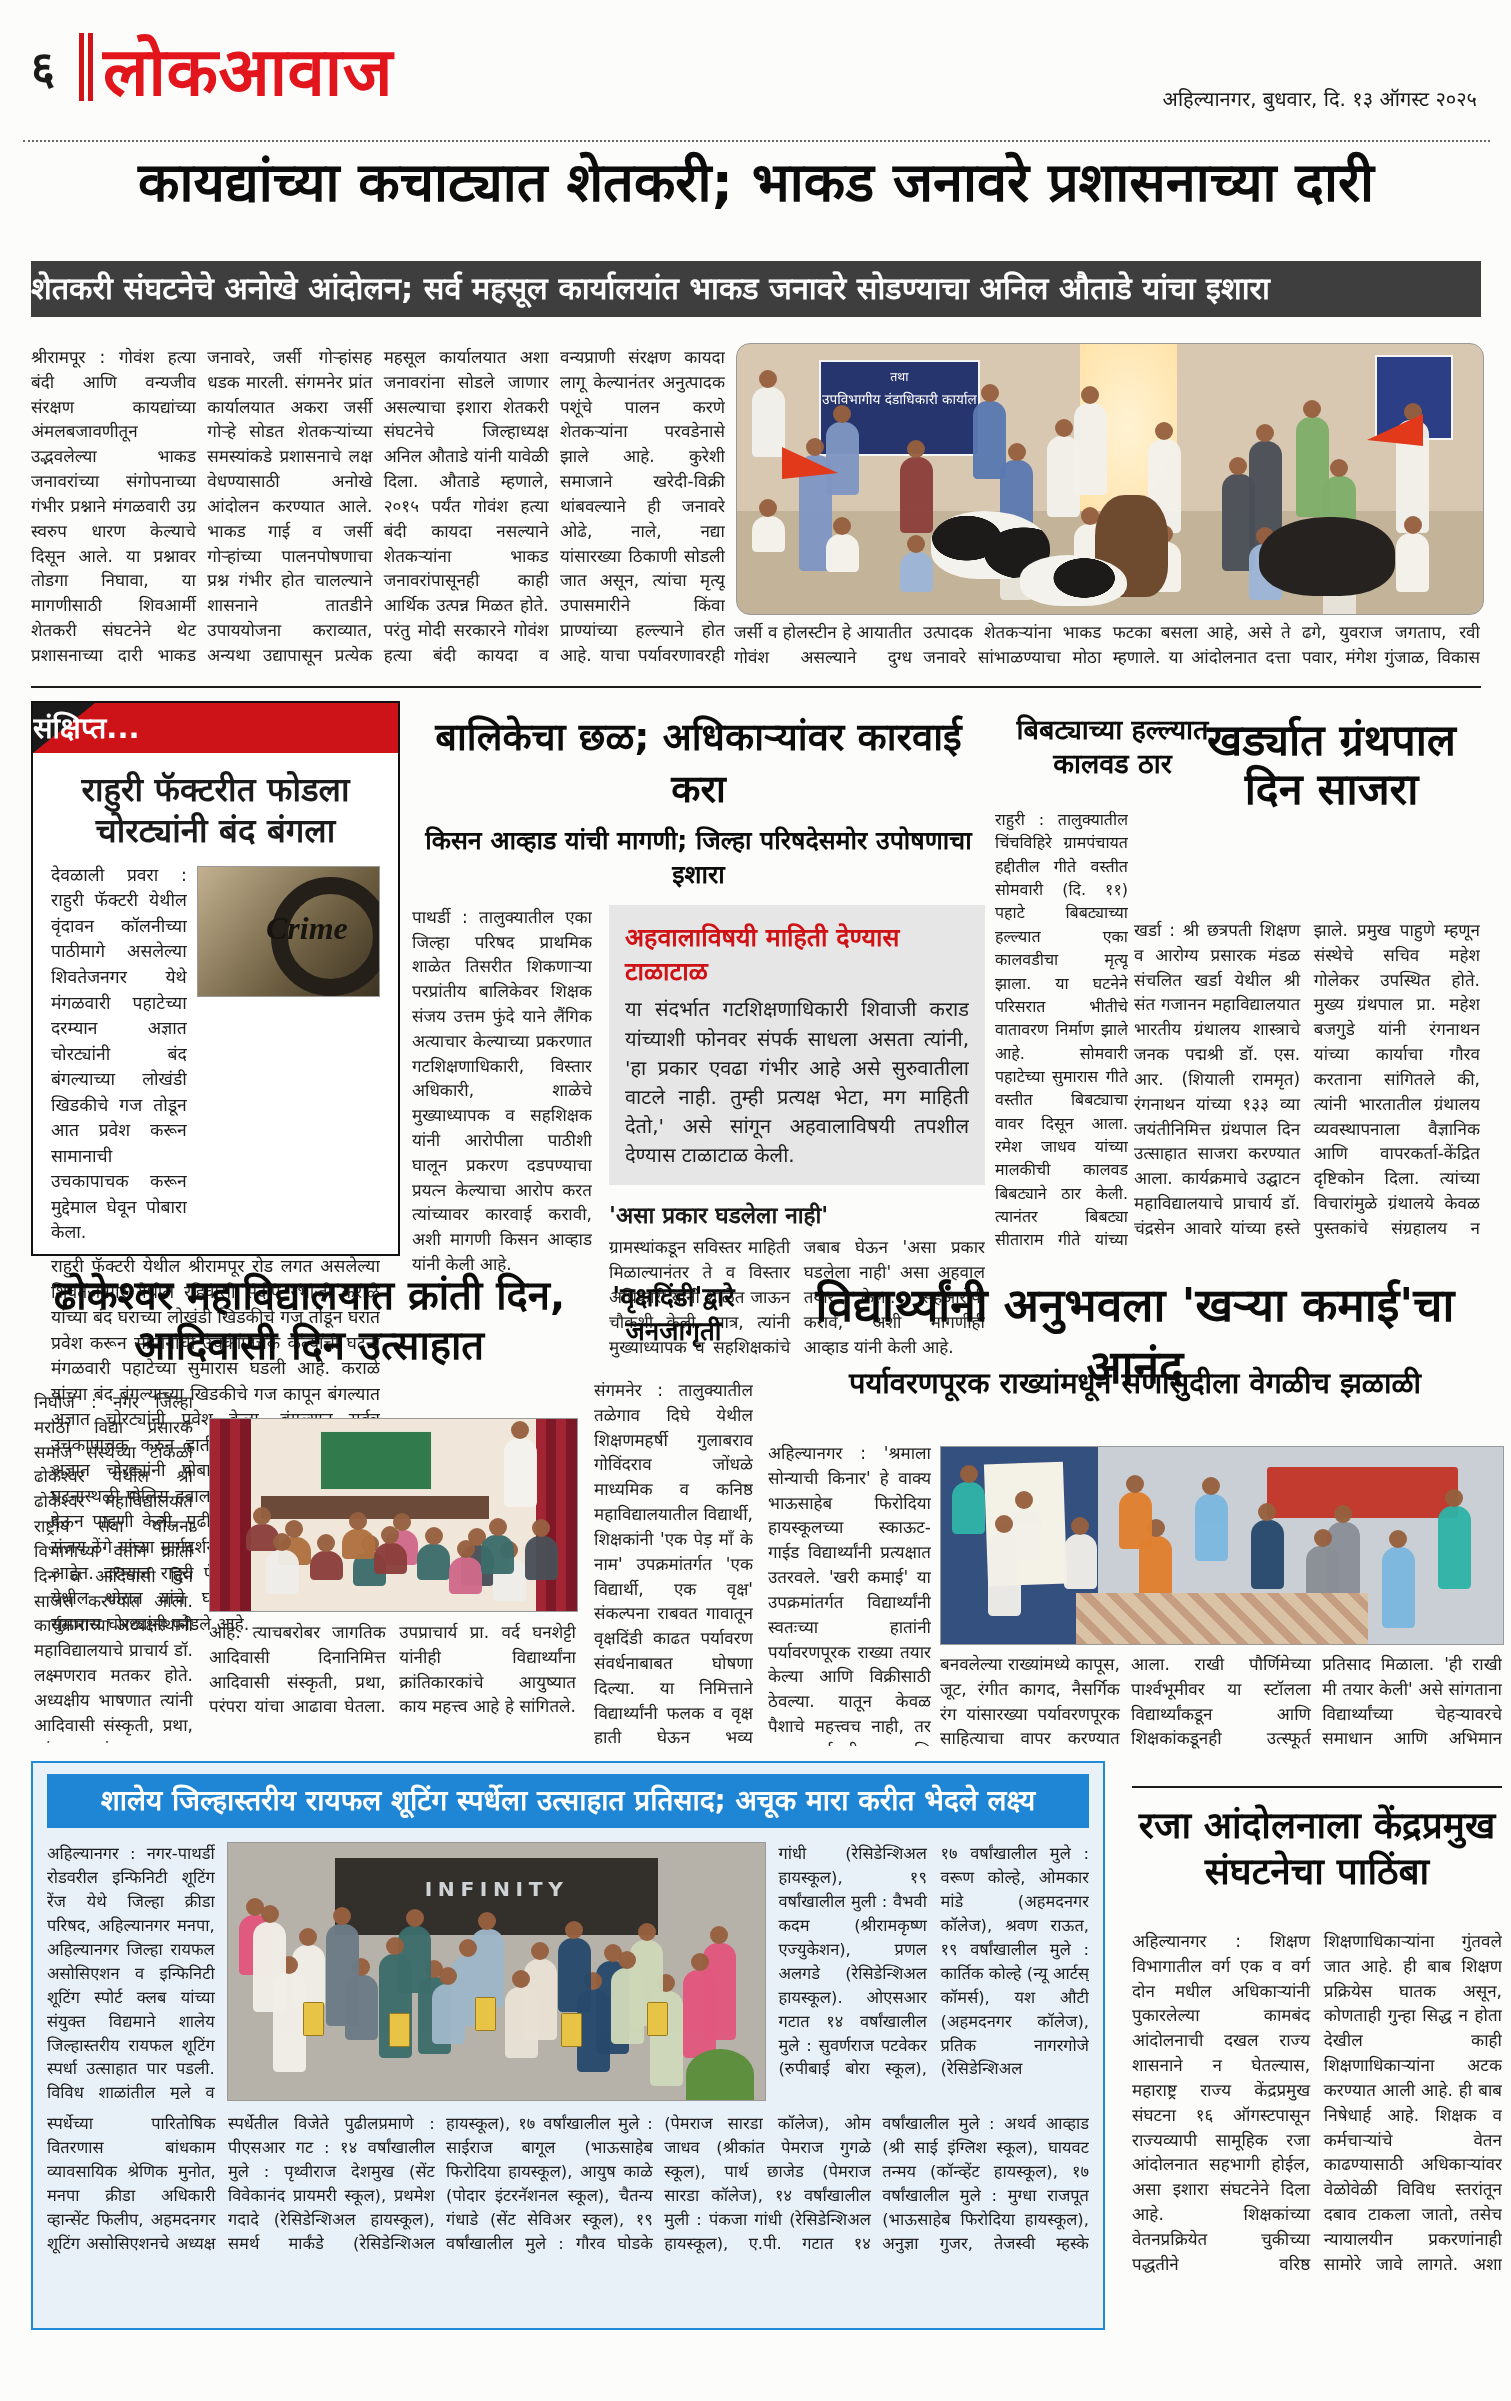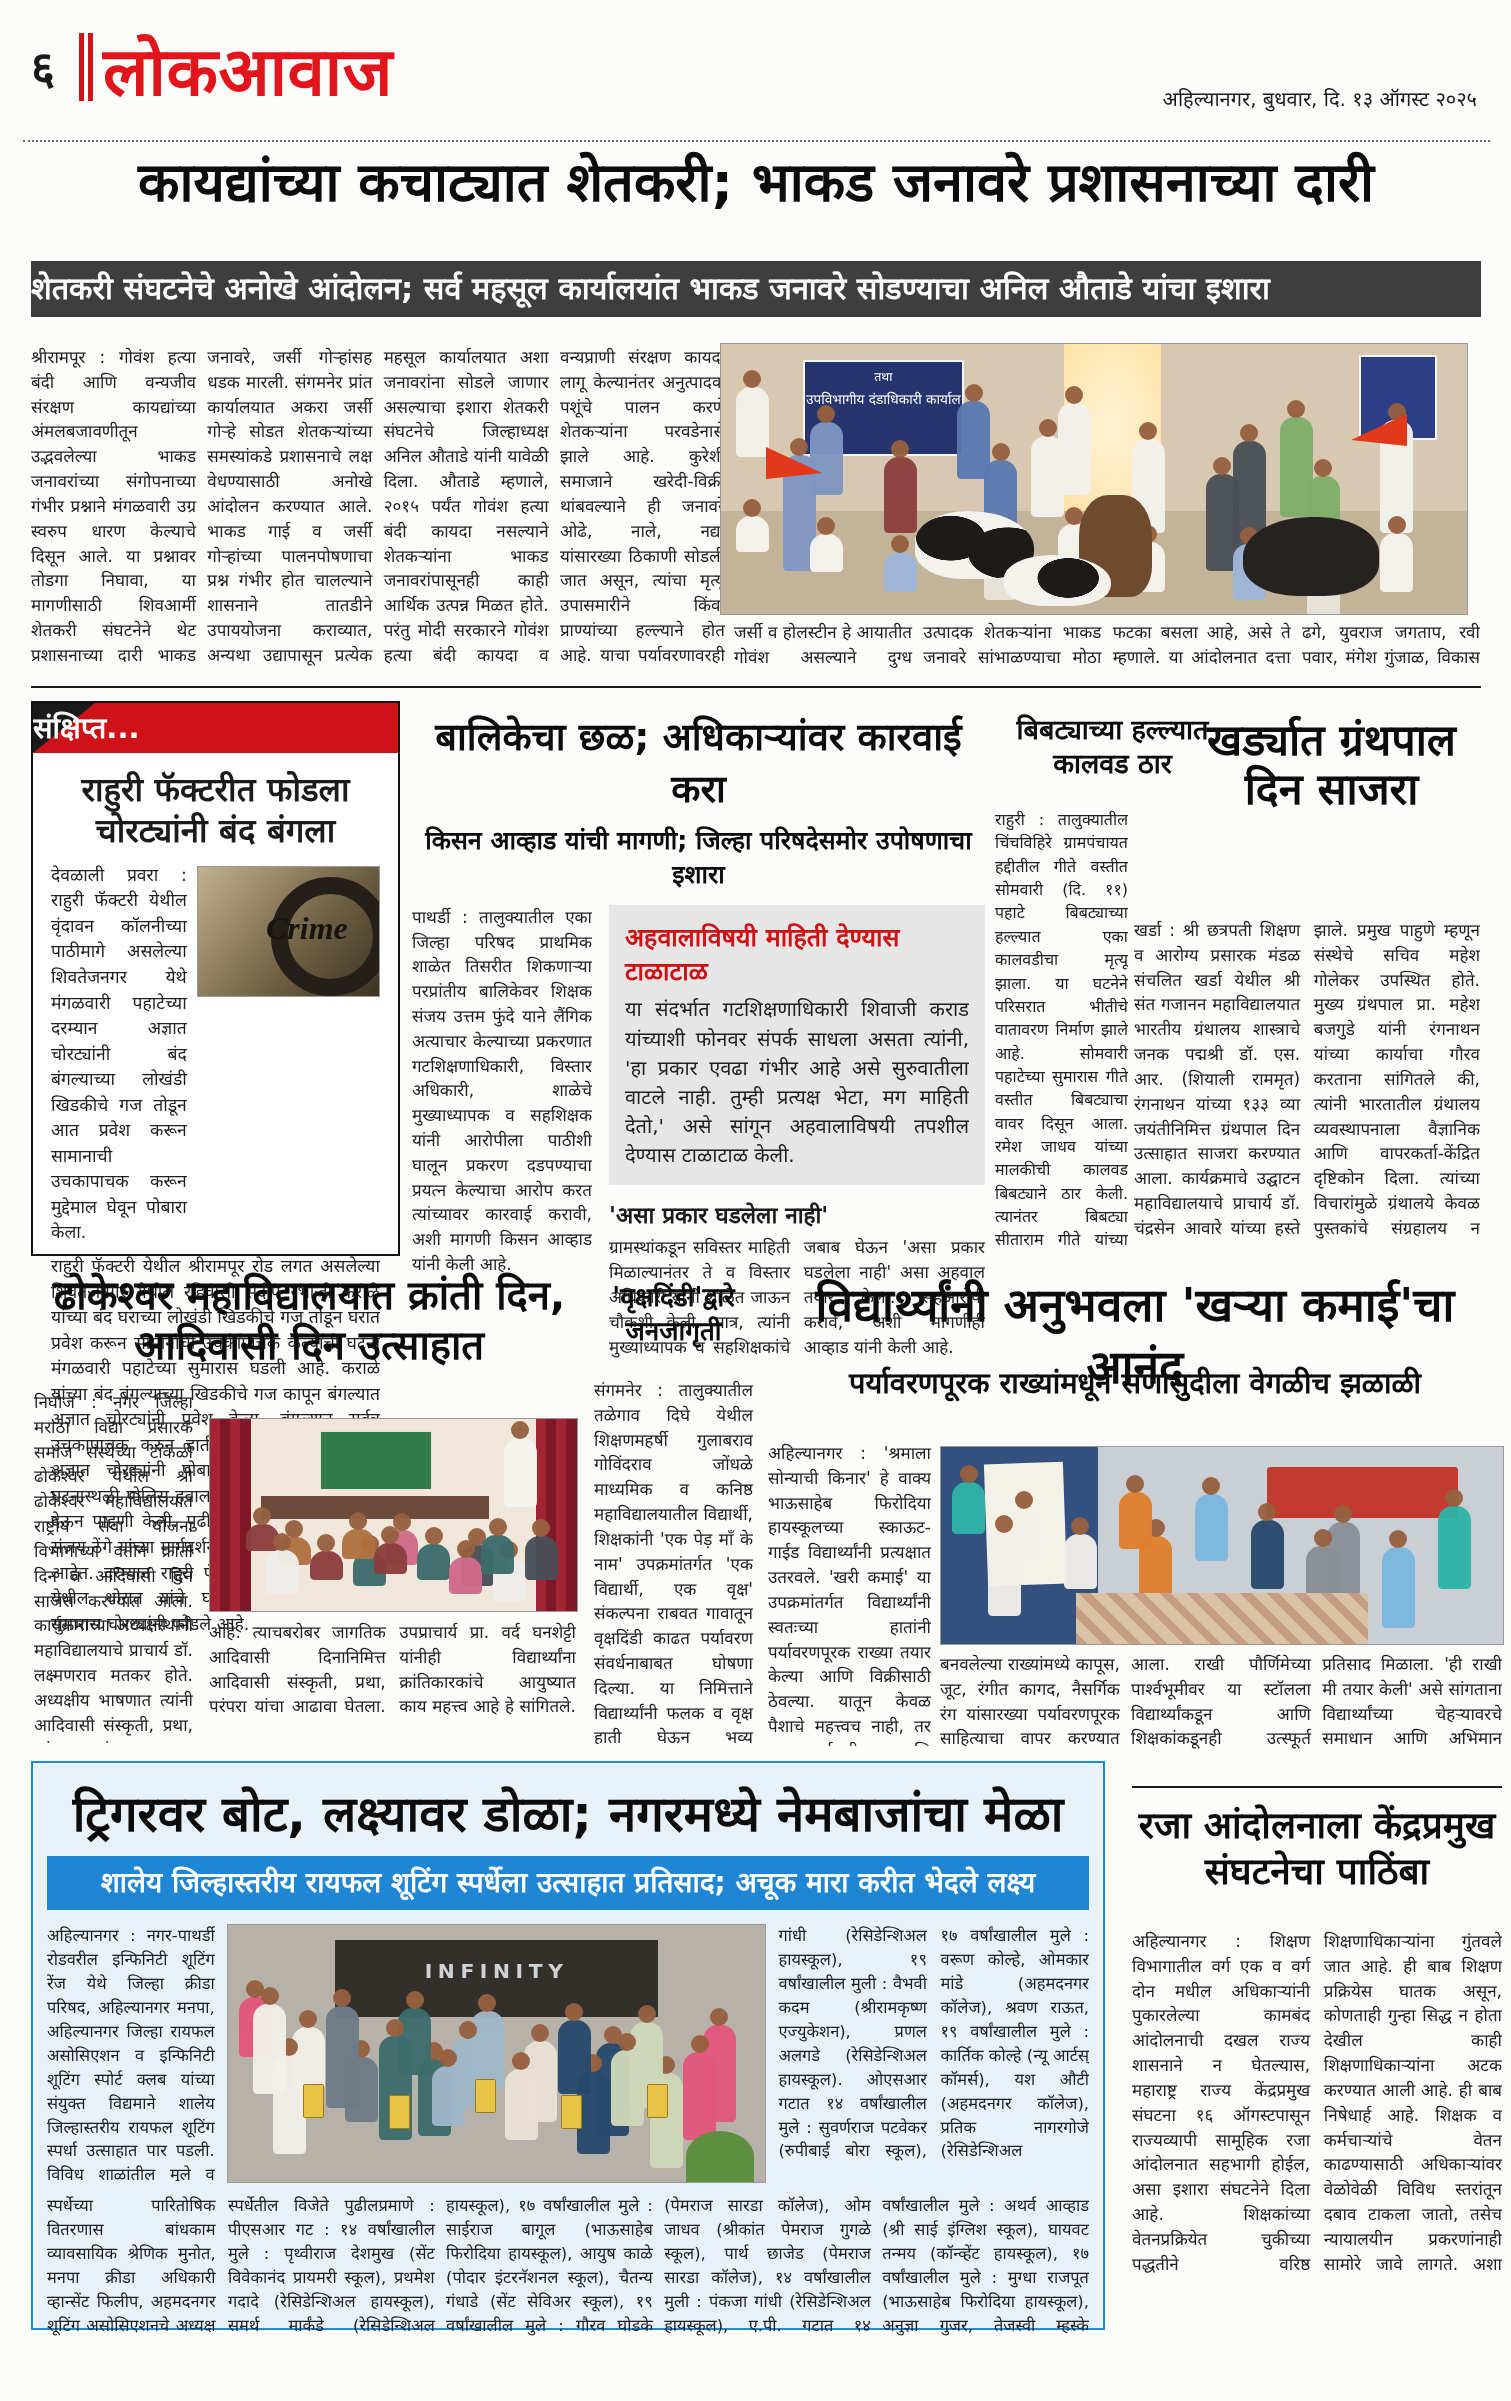--- a/index.html
+++ b/index.html
@@ -55,22 +55,22 @@
   <div class="abs redbar" style="left:88px;top:33px;height:68px;"></div>
   <div class="abs logo" style="left:103px;top:22.6px;font-size:67px;">लोकआवाज</div>
   <div class="abs" style="right:35px;top:85px;font-size:20px;">अहिल्यानगर, बुधवार, दि. १३ ऑगस्ट २०२५</div>
   <div class="abs dotted" style="left:22.6px;top:140px;width:1467px;"></div>
 
   <div class="abs headline" style="left:31px;top:154px;width:1450px;font-size:54px;line-height:1.08;">कायद्यांच्या कचाट्यात शेतकरी; भाकड जनावरे प्रशासनाच्या दारी</div>
   <div class="abs subbar" style="left:31px;top:261px;width:1450px;height:56px;font-size:30.5px;line-height:56px;">शेतकरी संघटनेचे अनोखे आंदोलन; सर्व महसूल कार्यालयांत भाकड जनावरे सोडण्याचा अनिल औताडे यांचा इशारा</div>
 
   <div class="abs cols4 body-txt just" style="left:31px;top:345px;width:694px;height:334px;">श्रीरामपूर : गोवंश हत्या बंदी आणि वन्यजीव संरक्षण कायद्यांच्या अंमलबजावणीतून उद्भवलेल्या भाकड जनावरांच्या संगोपनाच्या गंभीर प्रश्नाने मंगळवारी उग्र स्वरुप धारण केल्याचे दिसून आले. या प्रश्नावर तोडगा निघावा, या मागणीसाठी शिवआर्मी शेतकरी संघटनेने थेट प्रशासनाच्या दारी भाकड जनावरे, जर्सी गोऱ्हांसह धडक मारली. संगमनेर प्रांत कार्यालयात अकरा जर्सी गोऱ्हे सोडत शेतकऱ्यांच्या समस्यांकडे प्रशासनाचे लक्ष वेधण्यासाठी अनोखे आंदोलन करण्यात आले. भाकड गाई व जर्सी गोऱ्हांच्या पालनपोषणाचा प्रश्न गंभीर होत चालल्याने शासनाने तातडीने उपाययोजना कराव्यात, अन्यथा उद्यापासून प्रत्येक महसूल कार्यालयात अशा जनावरांना सोडले जाणार असल्याचा इशारा शेतकरी संघटनेचे जिल्हाध्यक्ष अनिल औताडे यांनी यावेळी दिला. औताडे म्हणाले, २०१५ पर्यंत गोवंश हत्या बंदी कायदा नसल्याने शेतकऱ्यांना भाकड जनावरांपासूनही काही आर्थिक उत्पन्न मिळत होते. परंतु मोदी सरकारने गोवंश हत्या बंदी कायदा व वन्यप्राणी संरक्षण कायदा लागू केल्यानंतर अनुत्पादक पशूंचे पालन करणे शेतकऱ्यांना परवडेनासे झाले आहे. कुरेशी समाजाने खरेदी-विक्री थांबवल्याने ही जनावरे ओढे, नाले, नद्या यांसारख्या ठिकाणी सोडली जात असून, त्यांचा मृत्यू उपासमारीने किंवा प्राण्यांच्या हल्ल्याने होत आहे. याचा पर्यावरणावरही विपरीत परिणाम होत आहे. त्यामुळे सरकारने सदर कायदे मागे घ्यावेत किंवा प्रत्येक भाकड जनावरामागे पशुपालकांना वीस हजार रुपये महिना थेट अनुदान द्यावे. गोशाळांना केवळ अनुदान उकळण्याचे साधन झाल्याचा आरोपही त्यांनी केला. ते म्हणाले, काही व्यापारी जनावरे घेऊन गेल्यास हिंदुत्ववादी संघटना आडवत आहेत व पोलिसांच्या कारवाईमुळे व्यापारी त्रस्त आहेत. कायद्यात सुधारणा करून देशी गोवंशाला मर्यादित बंदी ठेवावी, अशी मागणीही त्यांनी केली.</div>
 
-  <div class="abs photo" style="left:720px;top:343px;width:746px;height:270px;
-       background:linear-gradient(#d8c8b2 0 62%,#c3b398 62% 100%);">
+  <div class="abs photo" style="left:736px;top:343px;width:746px;height:270px;
+       background:linear-gradient(#d8c8b2 0 62%,#c3b398 62% 100%);border-radius:14px;">
     <div class="abs" style="left:46%;top:0;width:13%;height:62%;background:radial-gradient(#fff3d4,#ffe2a8);"></div>
     <div class="signboard" style="left:11%;top:6%;width:21%;height:34%;">
       <div style="font-size:12.4px;margin-top:5.6px;">तथा</div>
       <div style="font-size:13.6px;margin-top:4.5px;">उपविभागीय दंडाधिकारी कार्याल</div>
     </div>
     <div class="signboard" style="right:4%;top:4%;width:10%;height:30%;background:#2c3f86;"></div>
     <div style="position:relative;width:100%;height:100%;">
         <span class="person" style="left: 2%; top: 16%; height: 26%; background: rgb(243, 241, 236);"></span>
         <span class="person" style="left: 35.3%; top: 43%; height: 33%; background: rgb(91, 121, 176);"></span>
         <span class="person" style="left: 68.6%; top: 36%; height: 40%; background: rgb(74, 79, 87);"></span>
@@ -202,21 +202,20 @@
         <span class="person" style="left: 31.7%; top: 23%; height: 29%; background: rgb(224, 127, 46);"></span>
         <span class="person" style="left: 65%; top: 50%; height: 36%; background: rgb(138, 143, 150);"></span>
         <span class="person" style="left: 8.3%; top: 43%; height: 43%; background: rgb(242, 239, 233);"></span>
       </div>
     <div class="abs" style="left:24%;bottom:0;width:52%;height:26%;
          background:#d9c2a6;background-image:repeating-linear-gradient(45deg,rgba(160,90,60,.35) 0 8px,transparent 8px 19px);"></div>
   </div>
   <div class="abs cols3 body-txt just" style="left:940px;top:1652px;width:562px;height:102px;">बनवलेल्या राख्यांमध्ये कापूस, जूट, रंगीत कागद, नैसर्गिक रंग यांसारख्या पर्यावरणपूरक साहित्याचा वापर करण्यात आला. राखी पौर्णिमेच्या पार्श्वभूमीवर या स्टॉलला विद्यार्थ्यांकडून आणि शिक्षकांकडूनही उत्स्फूर्त प्रतिसाद मिळाला. 'ही राखी मी तयार केली' असे सांगताना विद्यार्थ्यांच्या चेहऱ्यावरचे समाधान आणि अभिमान विशेष उठून दिसत होते. या उपक्रमातून विद्यार्थ्यांना श्रमप्रतिष्ठा, व्यवहारज्ञान, विक्री व संवाद कौशल्य या प्रत्यक्ष जीवनातील कौशल्यांचा अनुभव मिळाला. क्रमिक अभ्यासक्रमाच्या शिक्षणाबरोबरच अशा उपक्रमातून प्रत्यक्ष जीवनासाठीची तयारी होते, असे मत मार्गदर्शकांनी व्यक्त केले. पर्यवेक्षक बाळासाहेब वाव्हळ, कल्पना पाठक, वैभव कुलकर्णी यांचे मार्गदर्शन लाभले. शाळा व्यवस्थापनानेही अशा प्रयोगशील उपक्रमांना यापुढेही चालना देण्याचा संकल्प व्यक्त केला.</div>
 
   <div class="abs bluebox" style="left:31px;top:1761px;width:1070px;height:565px;">
-    <div class="headline" style="margin-top:16px;font-size:49px;">ट्रिगरवर बोट, लक्ष्यावर डोळा; नगरमध्ये नेमबाजांचा मेळा</div>
     <div class="bluebanner" style="margin:11.3px 14px 0;height:54px;font-size:28px;line-height:54px;">शालेय जिल्हास्तरीय रायफल शूटिंग स्पर्धेला उत्साहात प्रतिसाद; अचूक मारा करीत भेदले लक्ष्य</div>
     <div style="display:flex;gap:12.4px;margin:13.6px 14px 0;">
       <div class="body-txt just" style="width:169px;height:257px;font-size:16.4px;">अहिल्यानगर : नगर-पाथर्डी रोडवरील इन्फिनिटी शूटिंग रेंज येथे जिल्हा क्रीडा परिषद, अहिल्यानगर मनपा, अहिल्यानगर जिल्हा रायफल असोसिएशन व इन्फिनिटी शूटिंग स्पोर्ट क्लब यांच्या संयुक्त विद्यमाने शालेय जिल्हास्तरीय रायफल शूटिंग स्पर्धा उत्साहात पार पडली. विविध शाळांतील मुले व मुलींनी मोठ्या संख्येने स्पर्धेत सहभाग घेतला.</div>
       <div class="photo" style="width:537px;height:257px;position:relative;background:#b7b2a9;flex:none;">
         <div class="abs" style="left:20%;top:6%;width:60%;height:30%;background:#33302c;text-align:center;">
           <div style="color:#cfd3d6;font-size:20.3px;font-weight:700;letter-spacing:5.6px;margin-top:19px;">INFINITY</div>
         </div>
         <div style="position:absolute;left:0;top:10%;width:100%;height:90%;">
             <span class="person" style="left: 2%; top: 20%; height: 26%; background: rgb(226, 87, 126);"></span>
             <span class="person" style="left: 35.3%; top: 47%; height: 33%; background: rgb(60, 109, 107);"></span>

